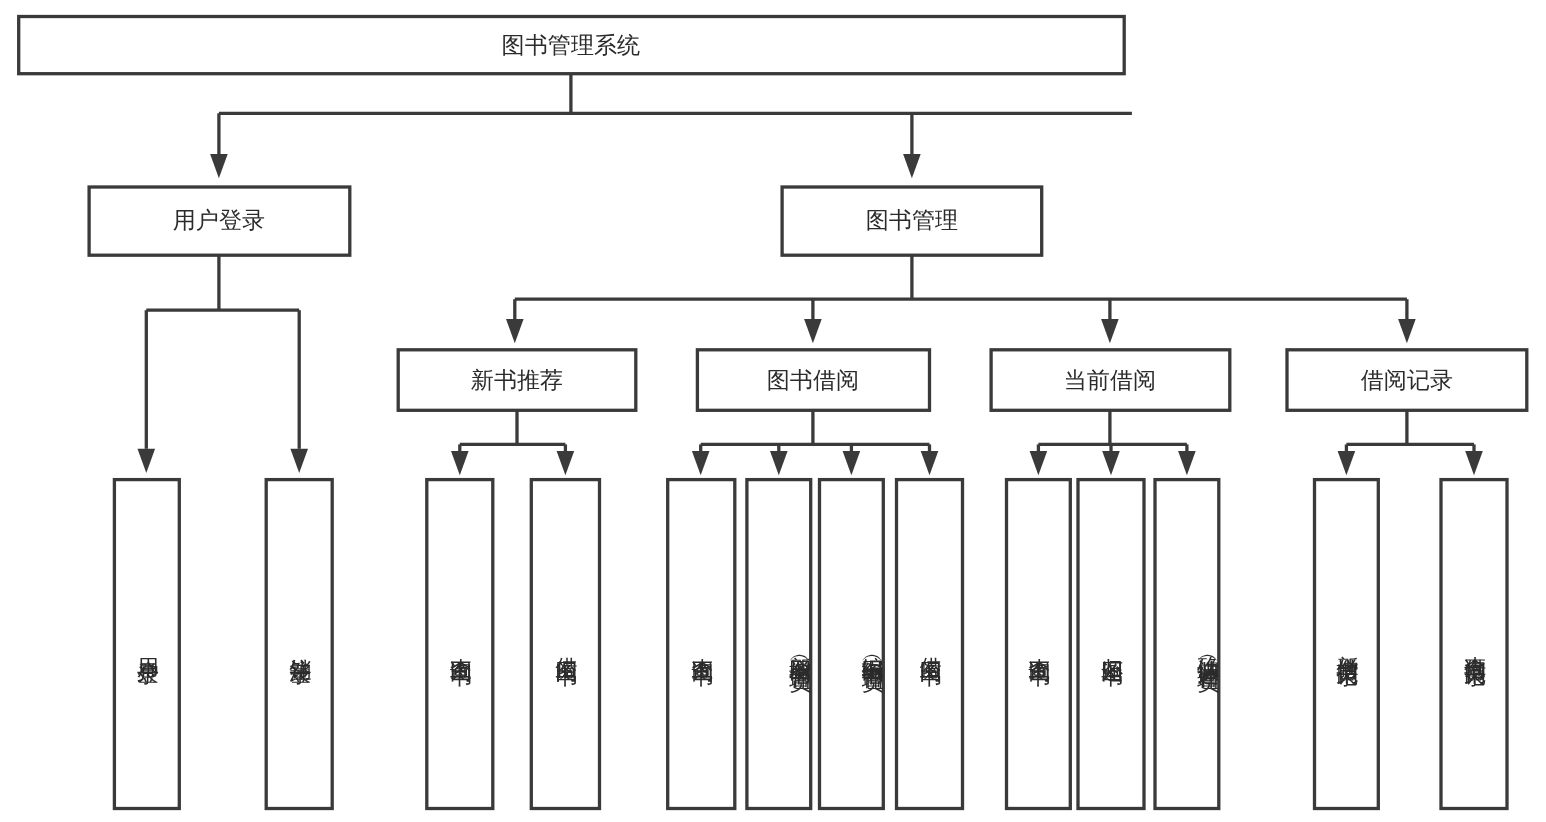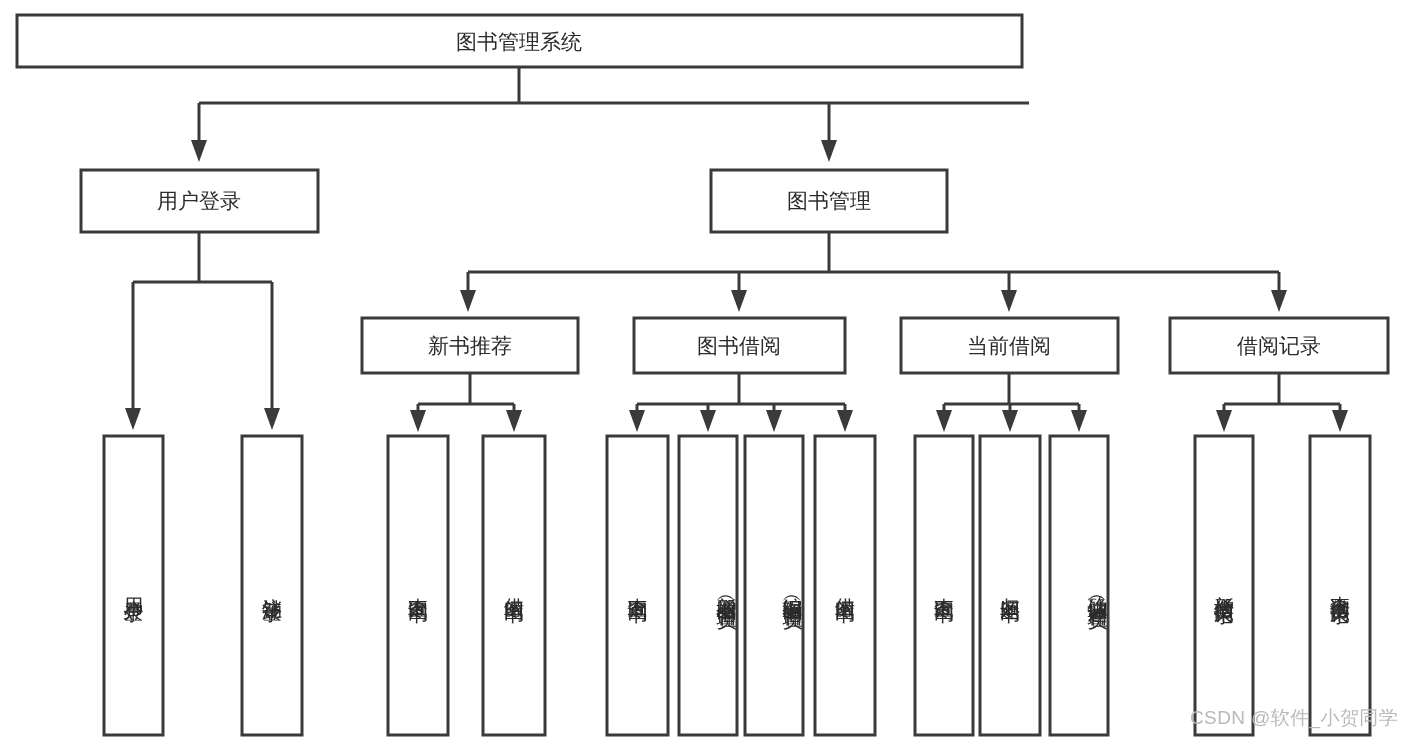--- a/index.html
+++ b/index.html
@@ -279,15 +279,14 @@
   <div class="node-label-v" style="left:607px; top:436px; width:61px; height:299px;">查询图书</div>
   <div class="node-label-v" style="left:679px; top:436px; width:58px; height:299px; align-items:flex-start; padding-top:8px; box-sizing:border-box;">新增图书（管理员）</div>
   <div class="node-label-v" style="left:745px; top:436px; width:58px; height:299px; align-items:flex-start; padding-top:8px; box-sizing:border-box;">编辑图书（管理员）</div>
   <div class="node-label-v" style="left:815px; top:436px; width:60px; height:299px;">借阅图书</div>
   <div class="node-label-v" style="left:915px; top:436px; width:58px; height:299px;">查询图书</div>
   <div class="node-label-v" style="left:980px; top:436px; width:60px; height:299px;">归还图书</div>
   <div class="node-label-v" style="left:1050px; top:436px; width:58px; height:299px; align-items:flex-start; padding-top:8px; box-sizing:border-box;">确认归还（管理员）</div>
   <div class="node-label-v" style="left:1195px; top:436px; width:58px; height:299px;">新增借阅记录</div>
   <div class="node-label-v" style="left:1310px; top:436px; width:60px; height:299px;">查询借阅记录</div>
 
-  <div class="watermark" style="left:1190px; top:705px;">CSDN @软件_小贺同学</div>
 
 </div>
 
 </body></html>

